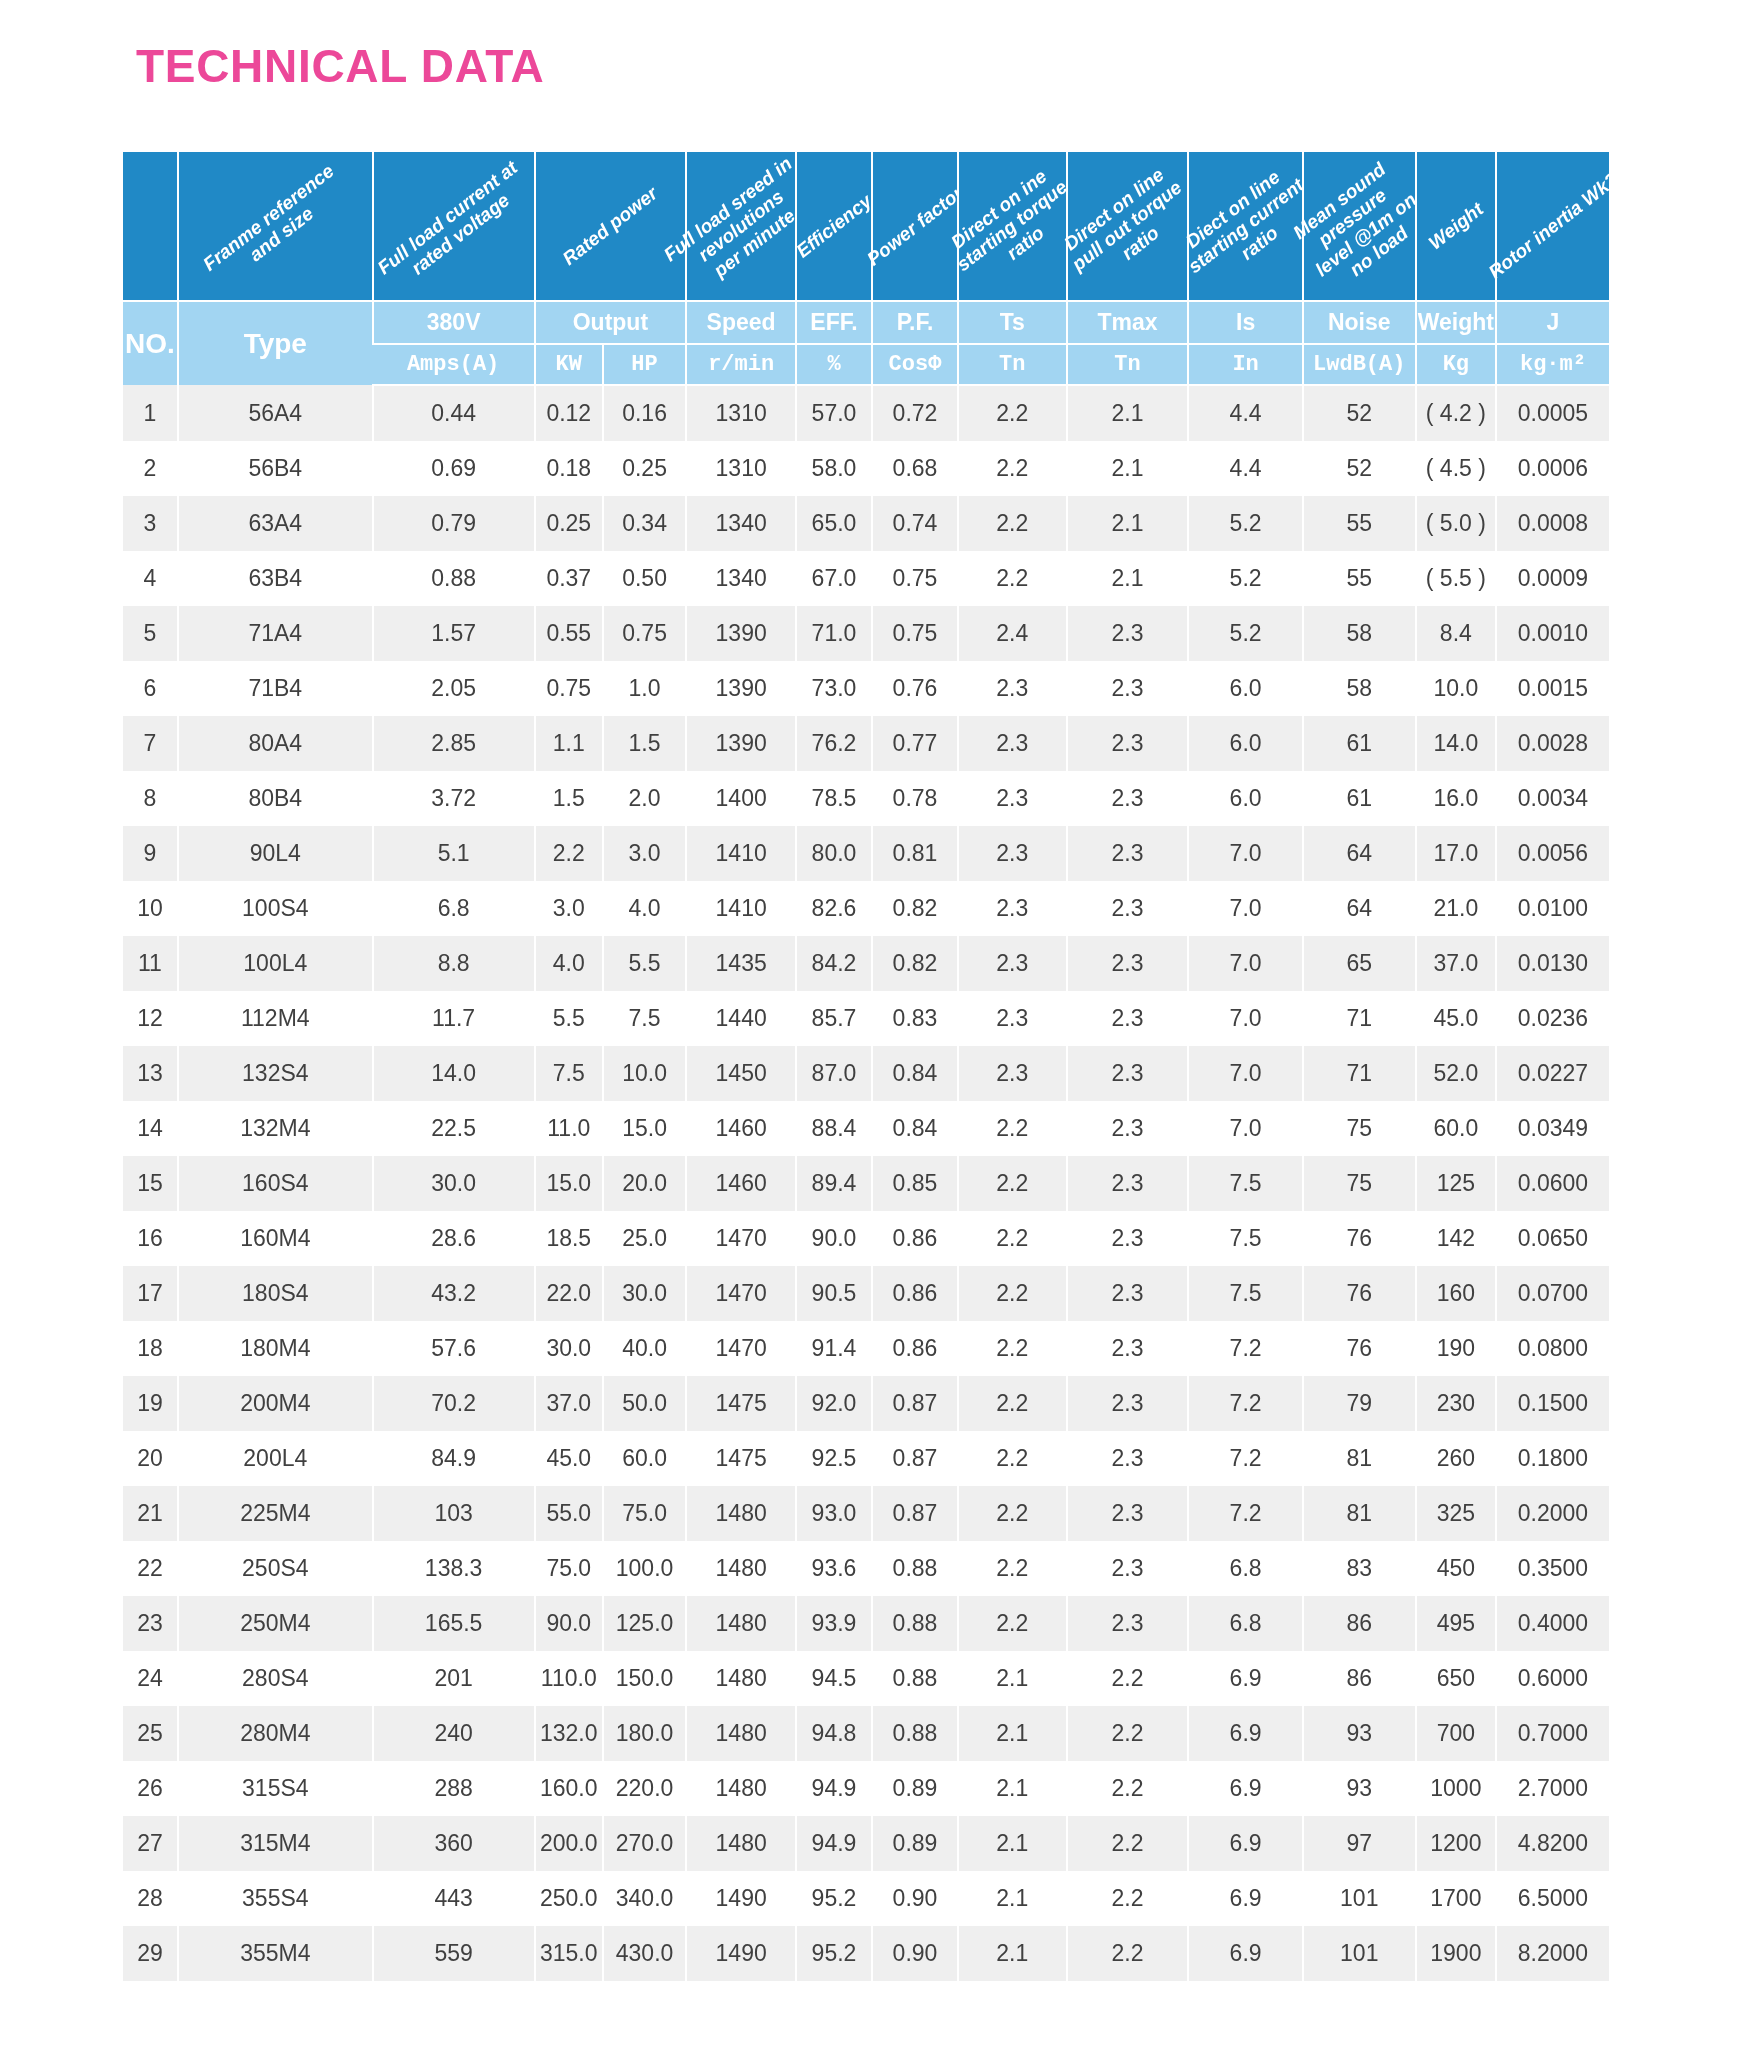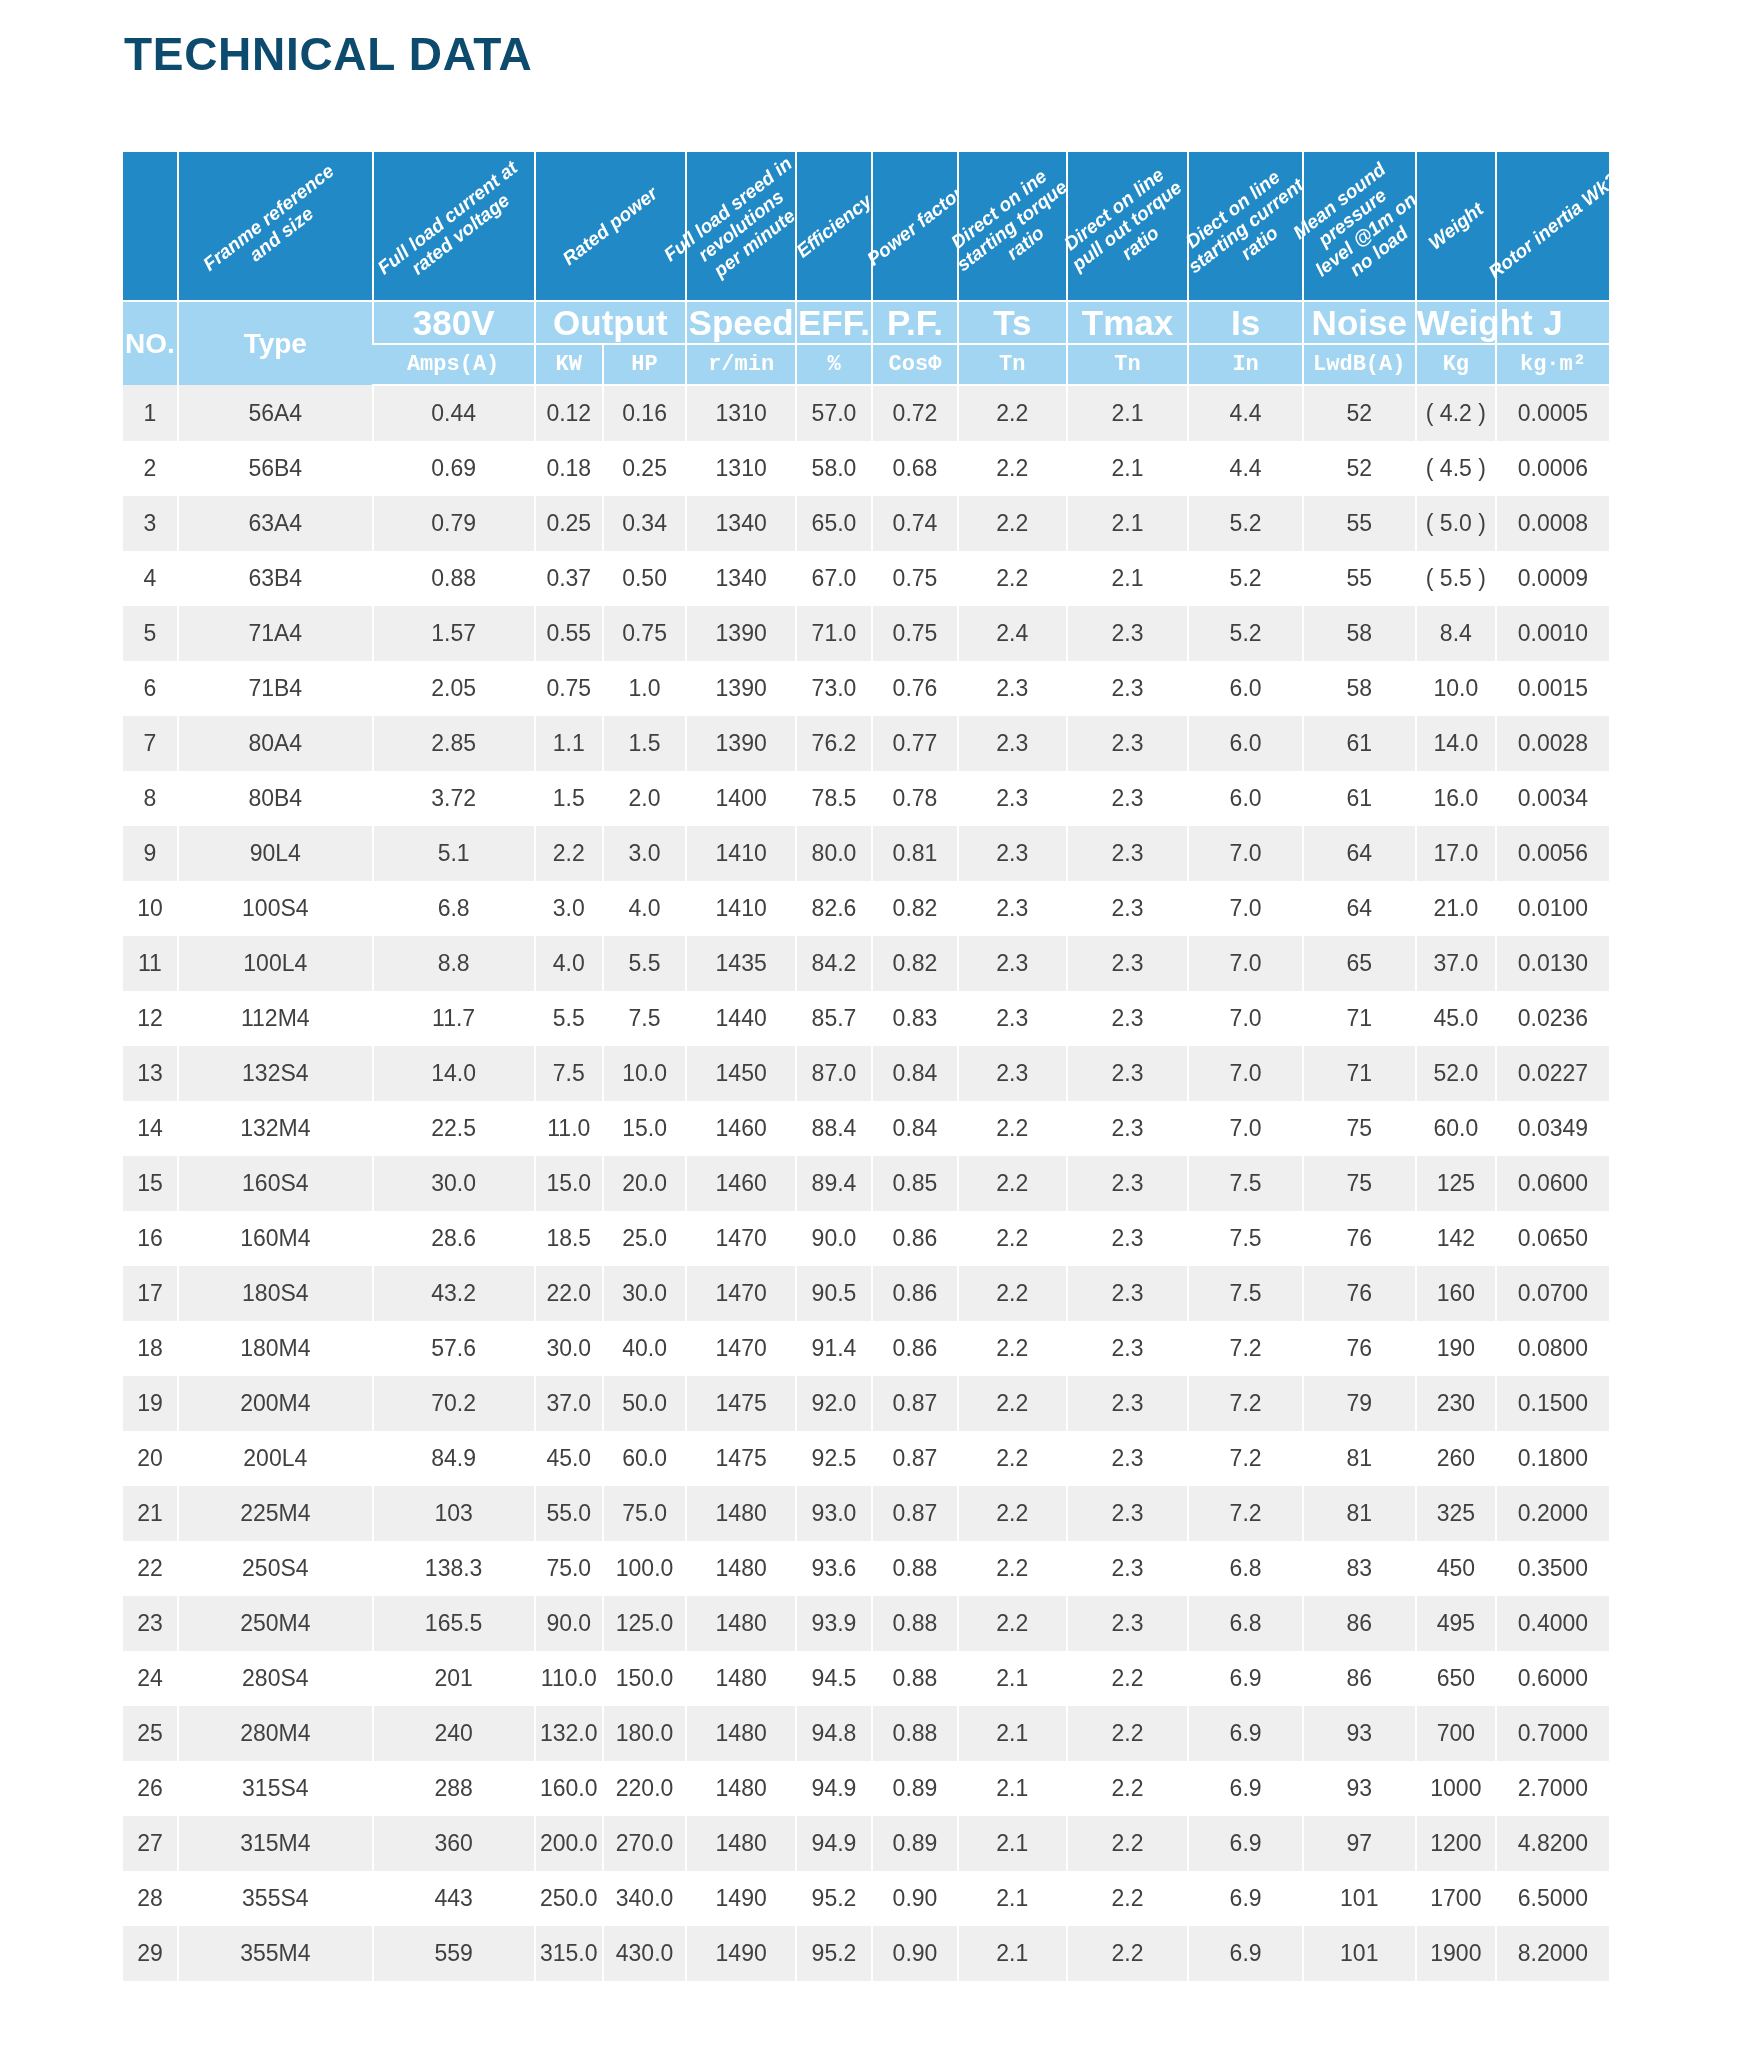--- a/index.html
+++ b/index.html
@@ -1,41 +1,41 @@
 <!DOCTYPE html>
 <html style="font-size:11.2px"><head>
 <meta charset="utf-8">
 <style>
   html,body{margin:0;padding:0;background:#ffffff;}
   body{font-family:"Liberation Sans", sans-serif;}
   .page{position:relative;width:1757px;height:2066px;background:#ffffff;overflow:hidden;}
 
-  .title{position:absolute;left:124px;top:26.6px;margin:0;font-size:46px;font-weight:800;
-         color:#0c4a6e;letter-spacing:0.7px;}
+  .title{position:absolute;left:124px;top:26.6px;margin:12px;font-size:46px;font-weight:800;
+         color:#ec4899;letter-spacing:0.7px;}
   .subtitle{position:absolute;left:126px;top:98px;margin:0;font-size:32px;font-weight:700;
          color:#2b9cd8;letter-spacing:0.7px;word-spacing:18px;}
 
   table.spec{position:absolute;left:123px;top:152px;width:1486px;
          border-collapse:collapse;table-layout:fixed;}
   .spec th,.spec td{padding:0;margin:0;}
 
   
   .diag-row td{height:148px;background:#2089c6;border-left:2.1px solid #ffffff;
          border-bottom:2.1px solid #ffffff;position:relative;}
   .diag-row td:first-child{border-left:none;}
   .diag-label{position:absolute;left:50%;top:50%;
          transform:translate(-50%,-50%) rotate(-38deg);
          width:260%;text-align:center;color:#ffffff;font-size:19px;font-weight:700;
          font-style:italic;white-space:pre-line;line-height:1.12;}
 
   
   .h1 th,.h2 th{background:#a2d5f2;color:#ffffff;font-weight:700;
          border-left:2.1px solid #ffffff;}
   .h1 th:first-child,.h2 th:first-child{border-left:none;}
-  .h1 th{height:41px;font-size:35px;border-bottom:2.8px solid #ffffff;}
+  .h1 th{height:41px;font-size:23px;border-bottom:2.8px solid #ffffff;}
   .h2 th{height:39px;font-size:22px;border-bottom:2.1px solid #ffffff;font-family:Liberation Mono, monospace;}
   .h1 th.merge{font-size:28px;border-bottom:none;}
 
   
   .spec tbody td{height:55px;text-align:center;vertical-align:middle;
          font-size:23px;color:#404040;border-left:2.1px solid #ffffff;background:#ffffff;}
   .spec tbody td:first-child{border-left:none;}
   .spec tbody tr.odd td{background:#efefef;}
 </style>
 </head>

